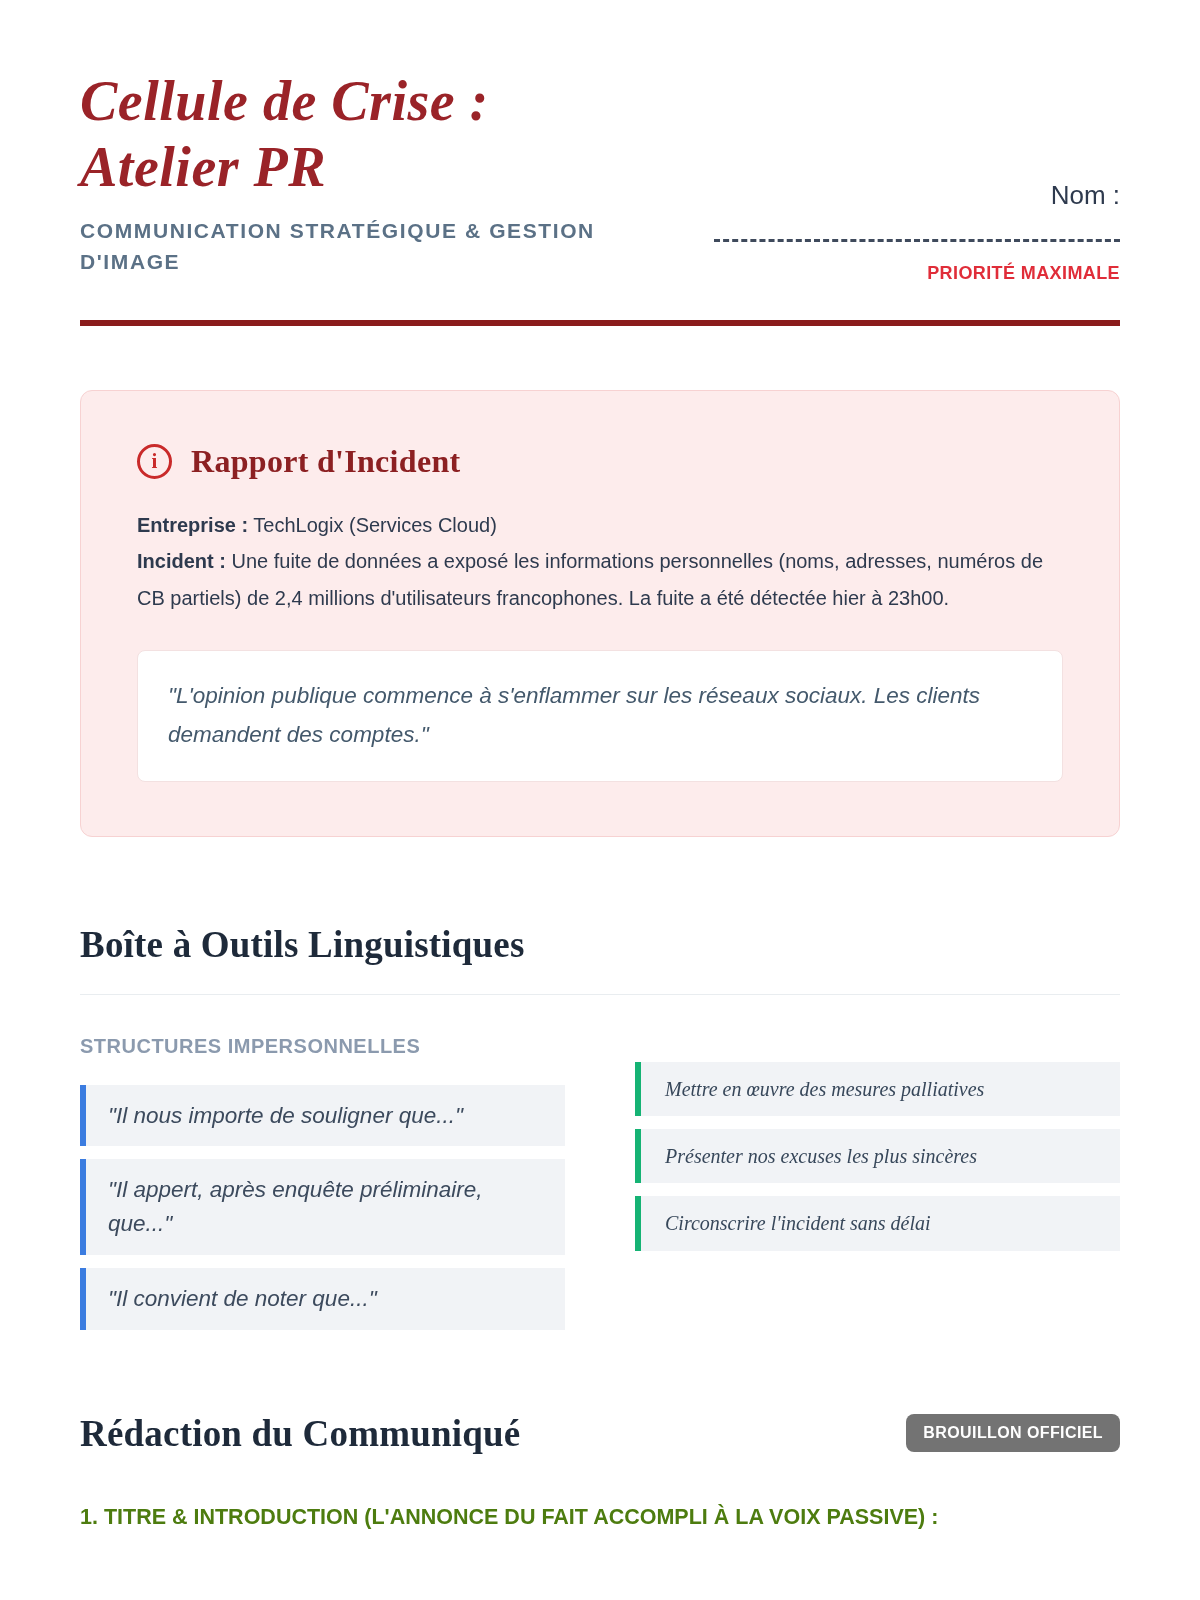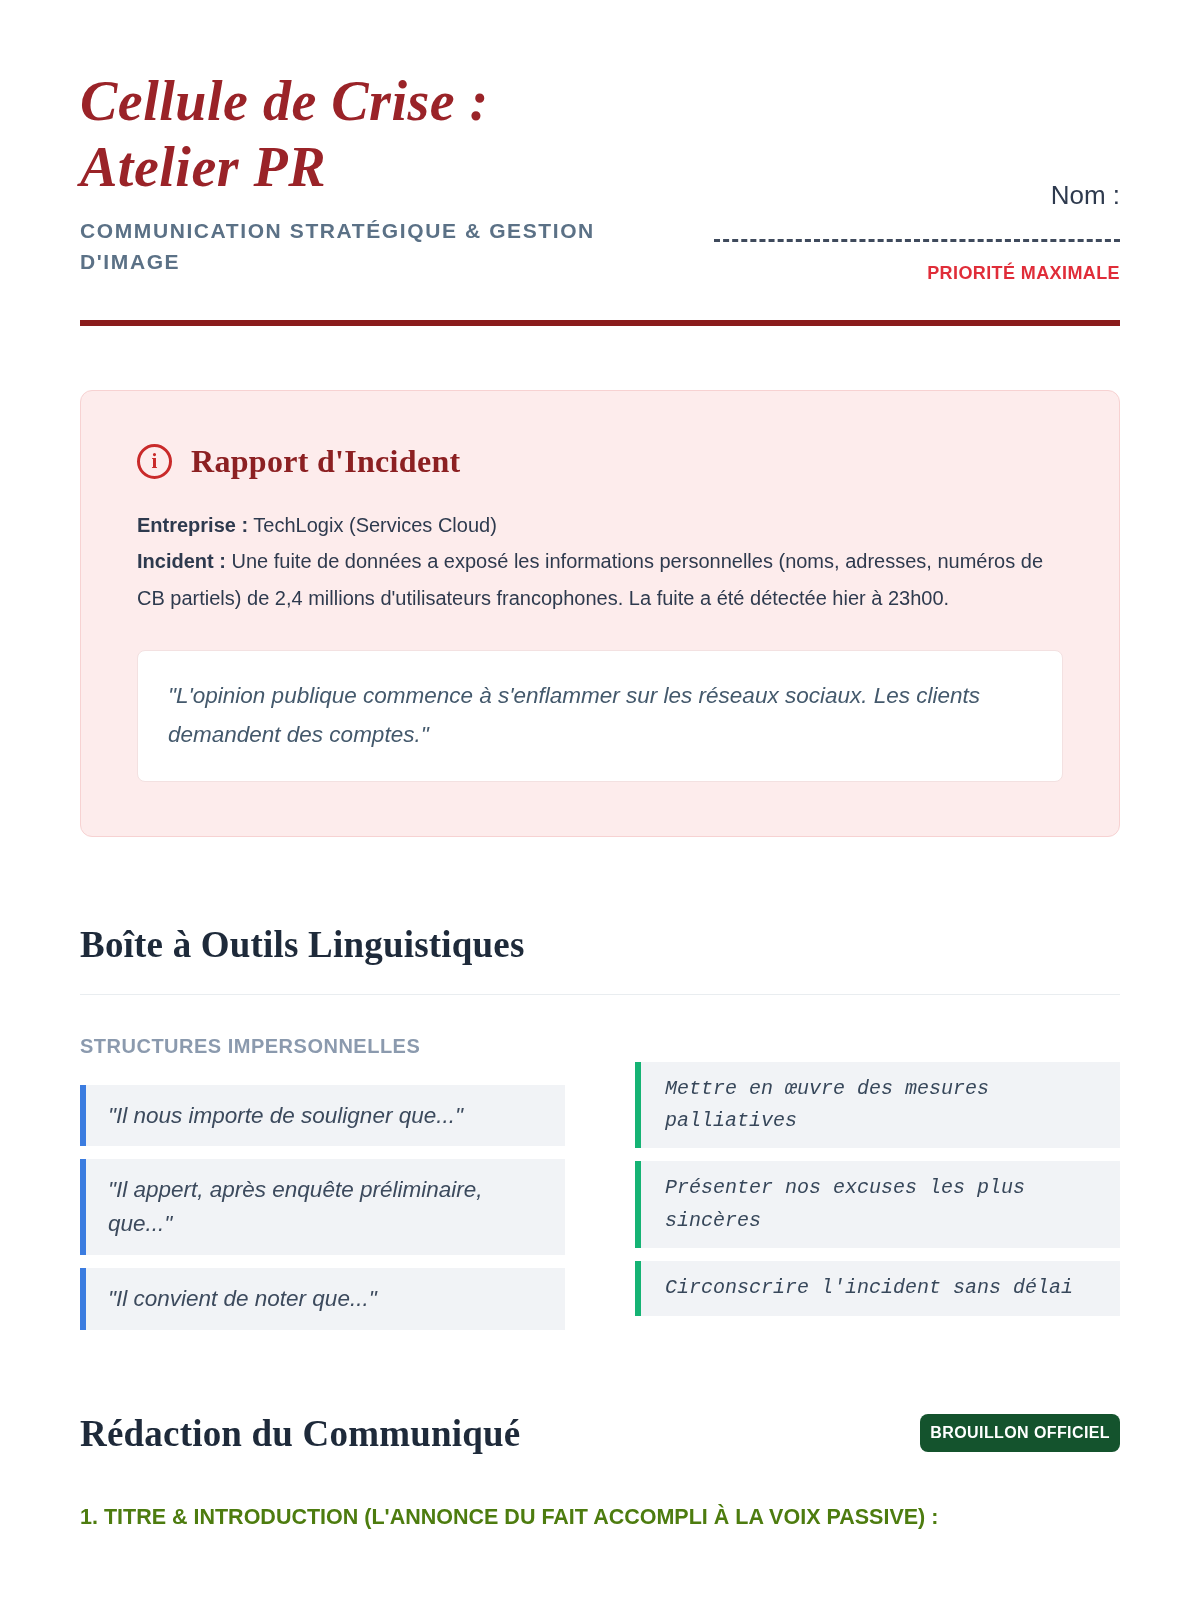--- a/index.html
+++ b/index.html
@@ -96,33 +96,33 @@
     background: #f1f3f6;
     border-left: 6px solid #3b7ce0;
     padding: 14px 22px;
   }
   .phrase.blue {
     font-style: italic;
     font-size: 22.5px; line-height: 1.5; color: #3c4a5d;
   }
   .phrase.green {
     border-left-color: #15b374;
-    font-family: Liberation Mono, monospace;
+    font-family: Liberation Serif, serif;
     font-style: italic;
     font-size: 20px; line-height: 1.62; color: #37475a;
     padding: 11px 24px;
   }
 
   
   .draft-head { margin-top: 82px; display: flex; justify-content: space-between; align-items: center; }
   .status-badge {
-    background: #14532d;
+    background: #737373;
     color: #ffffff;
     font-size: 16px; font-weight: 700; letter-spacing: 0.4px;
-    padding: 10px 10px;
+    padding: 10px 17px;
     border-radius: 8px;
   }
   .q-label {
     margin-top: 50px;
     font-size: 21.5px; font-weight: 700; color: #4d7c0f;
   }
 </style>
 </head>
 <body>
 

